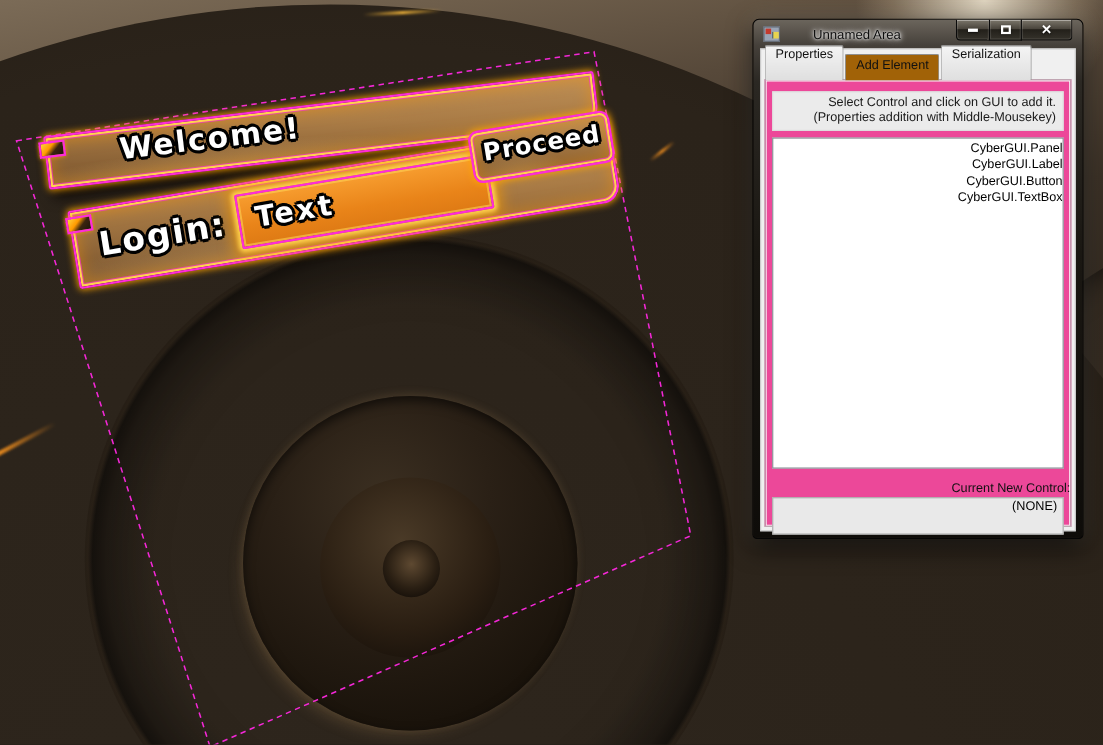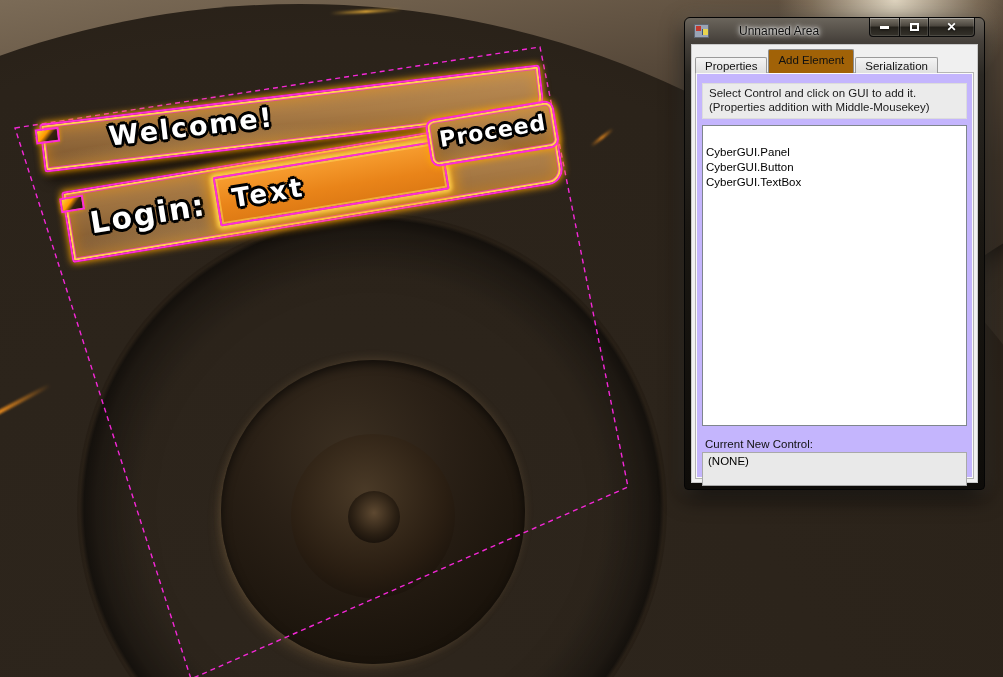--- a/index.html
+++ b/index.html
@@ -95,30 +95,30 @@
   #btn-min{width:31px;border-radius:0 0 0 4px;}
   #btn-max{width:29px;border-left:none;}
   #btn-close{width:46px;border-left:none;border-radius:0 0 4px 0;}
   .glyph-bar{width:9px;height:3px;background:#fff;box-shadow:0 1px 2px rgba(0,0,0,.6);}
   .glyph-box{width:9px;height:8px;border:2px solid #fff;box-sizing:border-box;box-shadow:0 1px 2px rgba(0,0,0,.6);}
   .glyph-x{color:#fff;font-size:12px;font-weight:bold;text-shadow:0 1px 2px rgba(0,0,0,.7);line-height:1;}
 
   #client{position:absolute;left:6px;right:6px;top:26px;bottom:6px;
     background:#f0f0f0;border:1px solid #c9c9c9;box-sizing:border-box;}
   #tabstrip{position:relative;display:flex;align-items:flex-end;padding:4px 0 0 3px;height:24px;z-index:2;}
-  .tab{box-sizing:border-box;font-size:11.5px;color:#111;padding:2px 9px 3px 9px;height:16px;
+  .tab{box-sizing:border-box;font-size:11.5px;color:#111;padding:2px 9px 3px 9px;height:32px;
     background:linear-gradient(180deg,#f4f4f4,#dfdfdf);border:1px solid #9a9a9a;border-bottom:none;
     border-radius:2px 2px 0 0;cursor:pointer;margin-right:1px;}
   .tab.active{height:24px;padding-top:4px;background:#a16207;border-color:#8f8f8f;position:relative;z-index:3;}
-  #tabpage{position:absolute;left:3px;right:3px;top:27px;bottom:3px;background:#c4b5fd;
-    border:1px solid #b5b5b5;box-shadow:inset 0 0 0 1px #fafafa;z-index:1;}
+  #tabpage{position:absolute;left:3px;right:3px;top:27px;bottom:3px;background:#ec4899;
+    border:1px solid #b5b5b5;box-shadow:inset 0 0 0 1px #fafafa;z-index:1;text-align:right;}
   #instructions{margin:10px 6px 0 6px;background:#ebebeb;border:1px solid #dcdcdc;
     padding:3px 6px 4px 6px;font-size:11.5px;line-height:13.5px;color:#1a1a1a;}
   #listbox{margin:6px 6px 0 6px;height:301px;background:#fff;border:1px solid #7f868d;
-    box-sizing:border-box;font-size:11.5px;color:#000;padding-top:19px;overflow:hidden;}
+    box-sizing:border-box;font-size:11.5px;color:#000;padding-top:2px;overflow:hidden;}
   .list-item{line-height:15px;padding-left:3px;cursor:default;}
   #footer-label{margin:12px 0 2px 9px;font-size:11.5px;color:#111;}
   #footer-field{margin:0 6px;height:34px;background:#e9e9e9;border:1px solid #a9a9a9;
     box-sizing:border-box;font-size:11.5px;color:#000;padding:2px 5px 0 5px;}
 </style>
 </head>
 <body>
 
 <div id="stage">
 
@@ -178,20 +178,21 @@
       </div>
 
       <div id="tabpage">
         <div id="instructions">
           <div>Select Control and click on GUI to add it.</div>
           <div>(Properties addition with Middle-Mousekey)</div>
         </div>
 
         <div id="listbox">
           <div class="list-item">CyberGUI.Panel</div>
+          <div class="list-item">CyberGUI.Label</div>
           <div class="list-item">CyberGUI.Button</div>
           <div class="list-item">CyberGUI.TextBox</div>
         </div>
 
         <div id="footer-label">Current New Control:</div>
         <div id="footer-field">(NONE)</div>
       </div>
     </div>
   </div>
 

